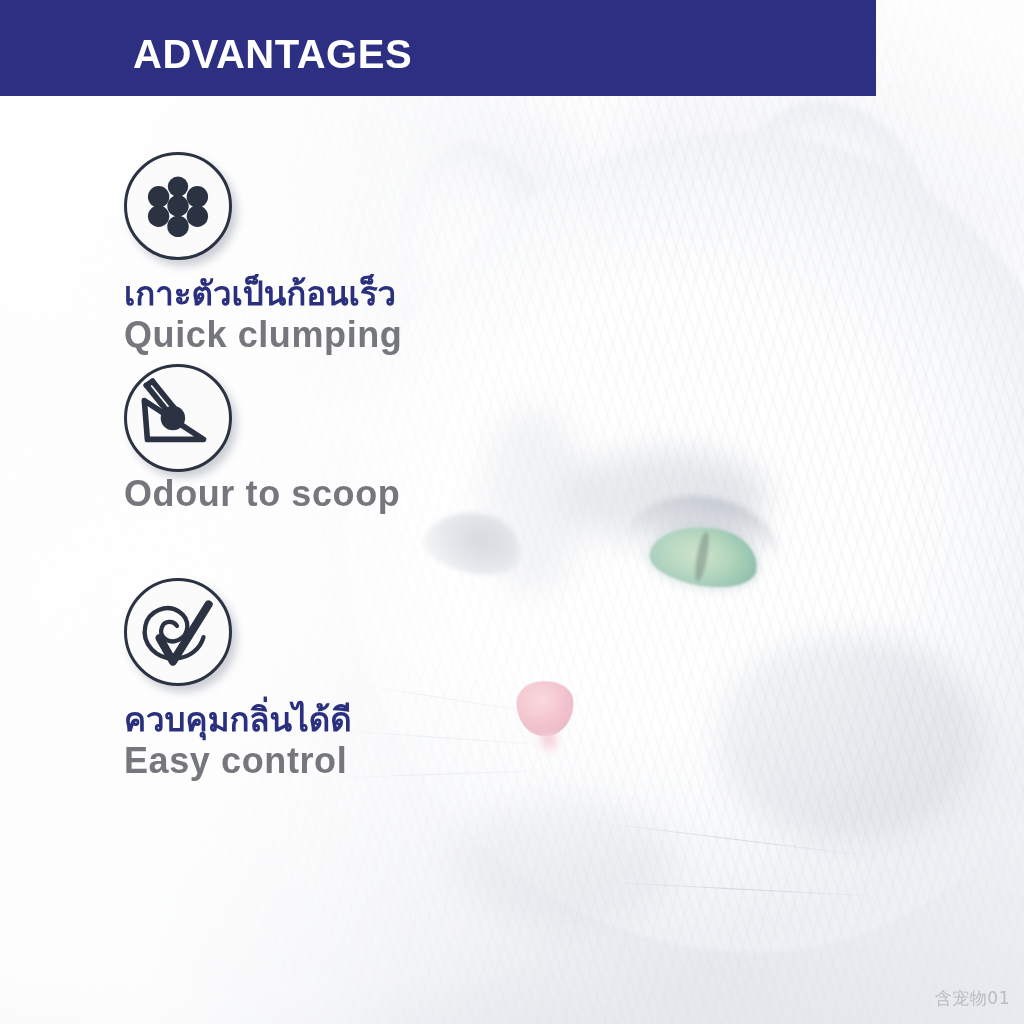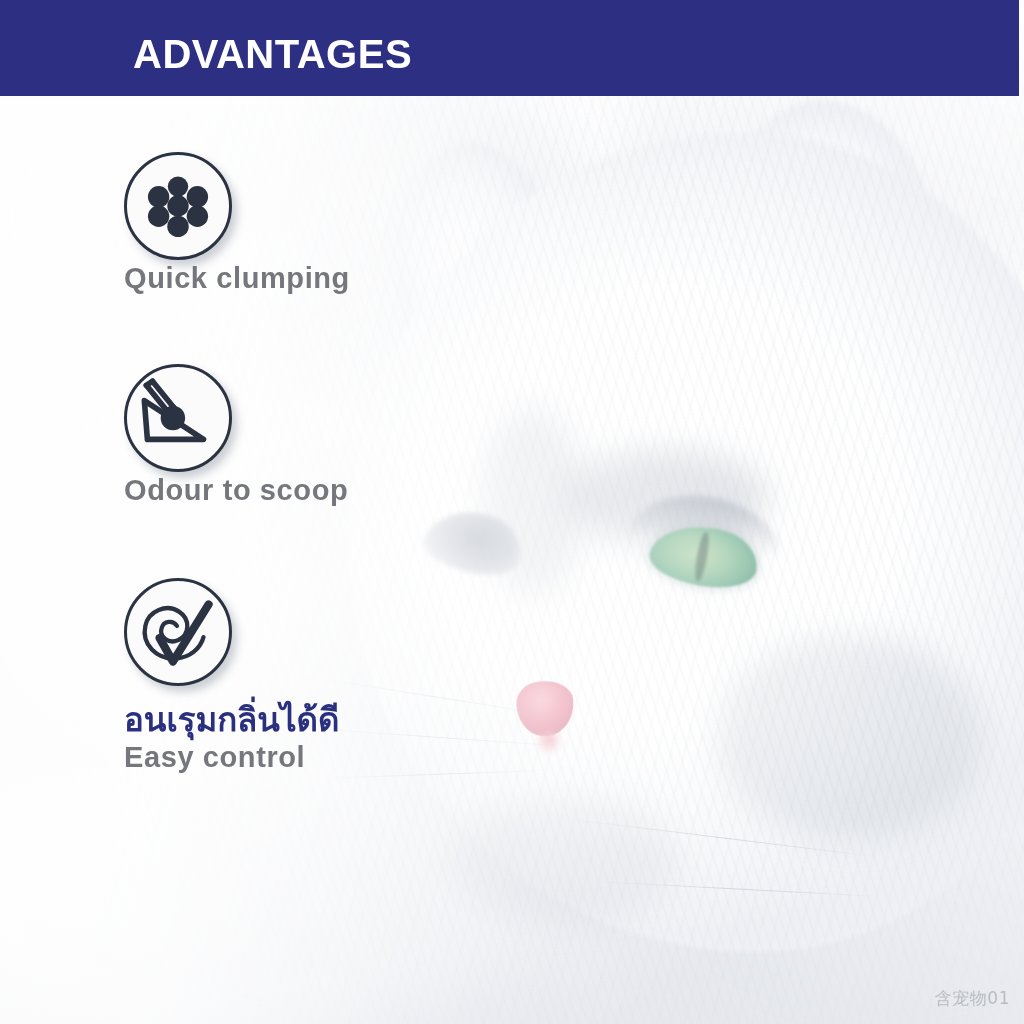--- a/index.html
+++ b/index.html
@@ -166,21 +166,21 @@
   .photo-veil2 {
     position: absolute;
     inset: 0;
     background: radial-gradient(95% 72% at 24% 58%, rgba(255,255,255,.78) 0%, rgba(255,255,255,.30) 45%, rgba(255,255,255,0) 70%);
   }
 
   
   #header-bar {
     position: absolute;
     left: 0; top: 0;
-    width: 1019px;
+    width: 876px;
     height: 96px;
     background: #2d2f82;
   }
   #header-title {
     position: absolute;
     left: 133px;
     top: 34px;
     color: #ffffff;
     font-size: 40px;
     font-weight: 700;
@@ -210,21 +210,21 @@
     margin-top: 16px;
     color: #2a2f7e;
     font-size: 33px;
     font-weight: 700;
     line-height: 1.12;
     white-space: nowrap;
   }
   .label-en {
     margin-top: 2px;
     color: #75777c;
-    font-size: 29px;
+    font-size: 36px;
     font-weight: 600;
     letter-spacing: .6px;
     line-height: 1.12;
     white-space: nowrap;
   }
 
   #watermark {
     position: absolute;
     right: 14px;
     bottom: 14px;
@@ -283,20 +283,21 @@
           <circle cx="50" cy="31" r="10"></circle>
           <circle cx="31" cy="41" r="10.5"></circle>
           <circle cx="69" cy="41" r="10.5"></circle>
           <circle cx="50" cy="50" r="10.5"></circle>
           <circle cx="31" cy="60" r="10.5"></circle>
           <circle cx="69" cy="60" r="10.5"></circle>
           <circle cx="50" cy="70" r="10.5"></circle>
         </g>
       </svg>
     </div>
+    <div class="label-th">เกาะตัวเป็นก้อนเร็ว</div>
     <div class="label-en">Quick clumping</div>
   </div>
 
   <div class="advantage" style="top:364px;">
     <div class="icon-circle">
       <svg viewBox="0 0 100 100" aria-hidden="true">
         <g fill="none" stroke="#2b3242" stroke-width="5.5" stroke-linejoin="round" stroke-linecap="round">
           <path d="M17 33 L75 71 L20 71 Z"></path>
           <path d="M19 18 L40 44"></path>
           <path d="M25 14 L46 40"></path>
@@ -311,20 +312,20 @@
 
   <div class="advantage" style="top:578px;">
     <div class="icon-circle">
       <svg viewBox="0 0 100 100" aria-hidden="true">
         <g fill="none" stroke="#2b3242" stroke-linecap="round">
           <path stroke-width="4.2" d="M49 44 C45 38, 36 39, 34 46 C31 55, 41 62, 50 58 C62 53, 62 37, 51 30 C39 22, 21 29, 18 44 C14 62, 29 77, 48 76 C62 75, 72 66, 75 55"></path>
           <path stroke-width="8" stroke-linejoin="round" d="M32 56 L45 79 L80 23"></path>
         </g>
       </svg>
     </div>
-    <div class="label-th">อนเรุมกลิ่นได้ดี</div>
+    <div class="label-th">ควบคุมกลิ่นได้ดี</div>
     <div class="label-en">Easy control</div>
   </div>
 
 
   <div id="watermark">含宠物01</div>
 
 </div>
 
 </body></html>

